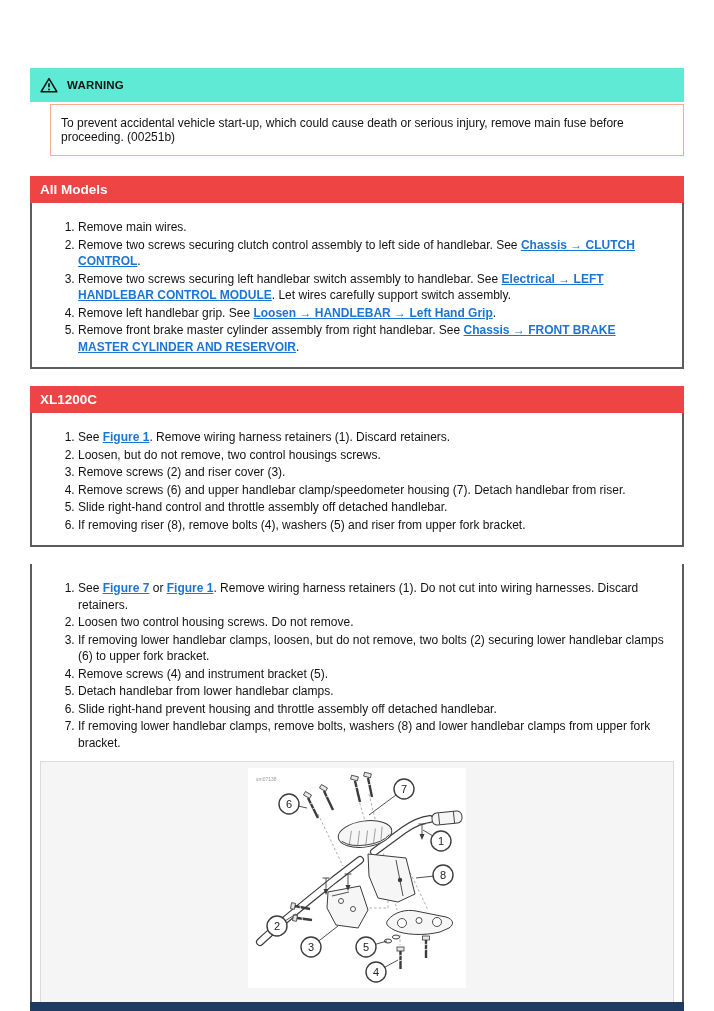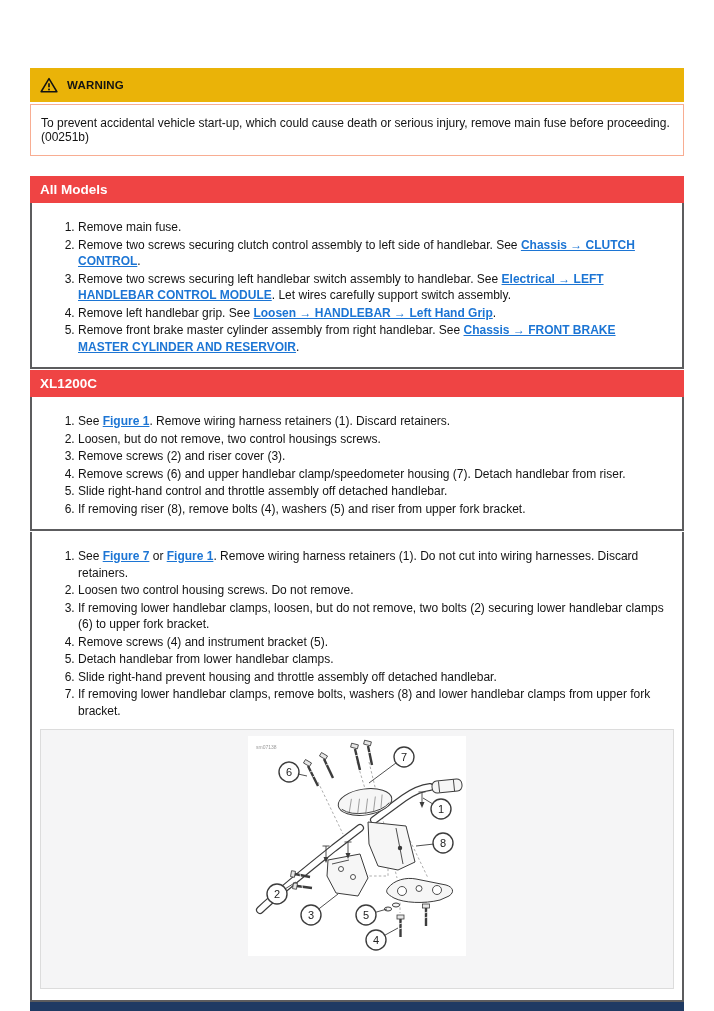--- a/index.html
+++ b/index.html
@@ -1,26 +1,26 @@
 <!DOCTYPE html>
 <html><head>
 <meta charset="utf-8">
 <style>
   html,body{margin:0;padding:0;background:#fff;}
   .page{position:relative;width:714px;height:1011px;background:#fff;overflow:hidden;
         font-family:"Liberation Sans", sans-serif;color:#131313;}
   .doc{position:absolute;left:30px;top:68px;width:654px;}
 
   
-  .warn-band{display:flex;align-items:center;gap:9px;height:27px;padding:17px 10px;background:#eab308;box-sizing:border-box;}
+  .warn-band{display:flex;align-items:center;gap:9px;height:27px;padding:17px 10px;background:#5eead4;box-sizing:border-box;}
   .warn-label{font-weight:bold;font-size:11.5px;color:#131313;letter-spacing:.2px;}
-  .warn-body{margin-top:2px;border:1px solid #f8ad92;padding:11px 10px;font-size:12px;line-height:14px;}
-
-  
-  .section{margin-top:1px;}
+  .warn-body{margin-top:2px;border:1px solid #f8ad92;padding:11px 10px;font-size:12px;line-height:14px;margin-left:20px;}
+
+  
+  .section{margin-top:17px;}
   .section.first{margin-top:20px;}
   .sec-h{background:#ef4444;color:#fff;font-weight:bold;font-size:13.5px;line-height:17px;padding:5px 10px;}
   .sec-b{border:2px solid #5c5c5e;border-top:none;padding:16px 0 11px;}
   ol.steps{margin:0;padding:0 16px 0 46px;font-size:12px;line-height:16.5px;}
   ol.steps li{margin-bottom:1px;}
   a.xref{color:#1c75d4;font-weight:bold;text-decoration:underline;cursor:pointer;}
 
   
   .figure-wrap{margin:10px 8px 0;background:#f5f5f6;border:1px solid #dcdcdc;height:252px;
                display:flex;justify-content:center;align-items:flex-start;padding-top:6px;box-sizing:content-box;}
@@ -61,21 +61,21 @@
       </div>
       <div class="warn-body">To prevent accidental vehicle start-up, which could cause death or serious injury, remove main fuse before proceeding. (00251b)</div>
     </div>
 
     <div class="section first">
       <div class="sec-h">
         <span>All Models</span>
       </div>
       <div class="sec-b">
         <ol class="steps">
-            <li>Remove main fuse.</li>
+            <li>Remove main wires.</li>
             <li>Remove two screws securing clutch control assembly to left side of handlebar. See <a class="xref" href="#">Chassis → CLUTCH CONTROL</a>.</li>
             <li>Remove two screws securing left handlebar switch assembly to handlebar. See <a class="xref" href="#">Electrical → LEFT HANDLEBAR CONTROL MODULE</a>. Let wires carefully support switch assembly.</li>
             <li>Remove left handlebar grip. See <a class="xref" href="#">Loosen → HANDLEBAR → Left Hand Grip</a>.</li>
             <li>Remove front brake master cylinder assembly from right handlebar. See <a class="xref" href="#">Chassis → FRONT BRAKE MASTER CYLINDER AND RESERVOIR</a>.</li>
           </ol>
       </div>
     </div>
 
     <div class="section">
       <div class="sec-h">

